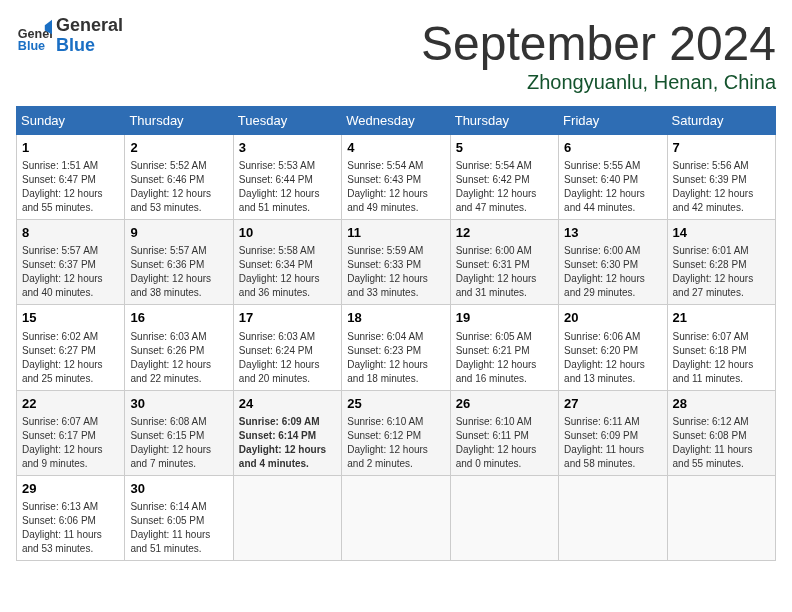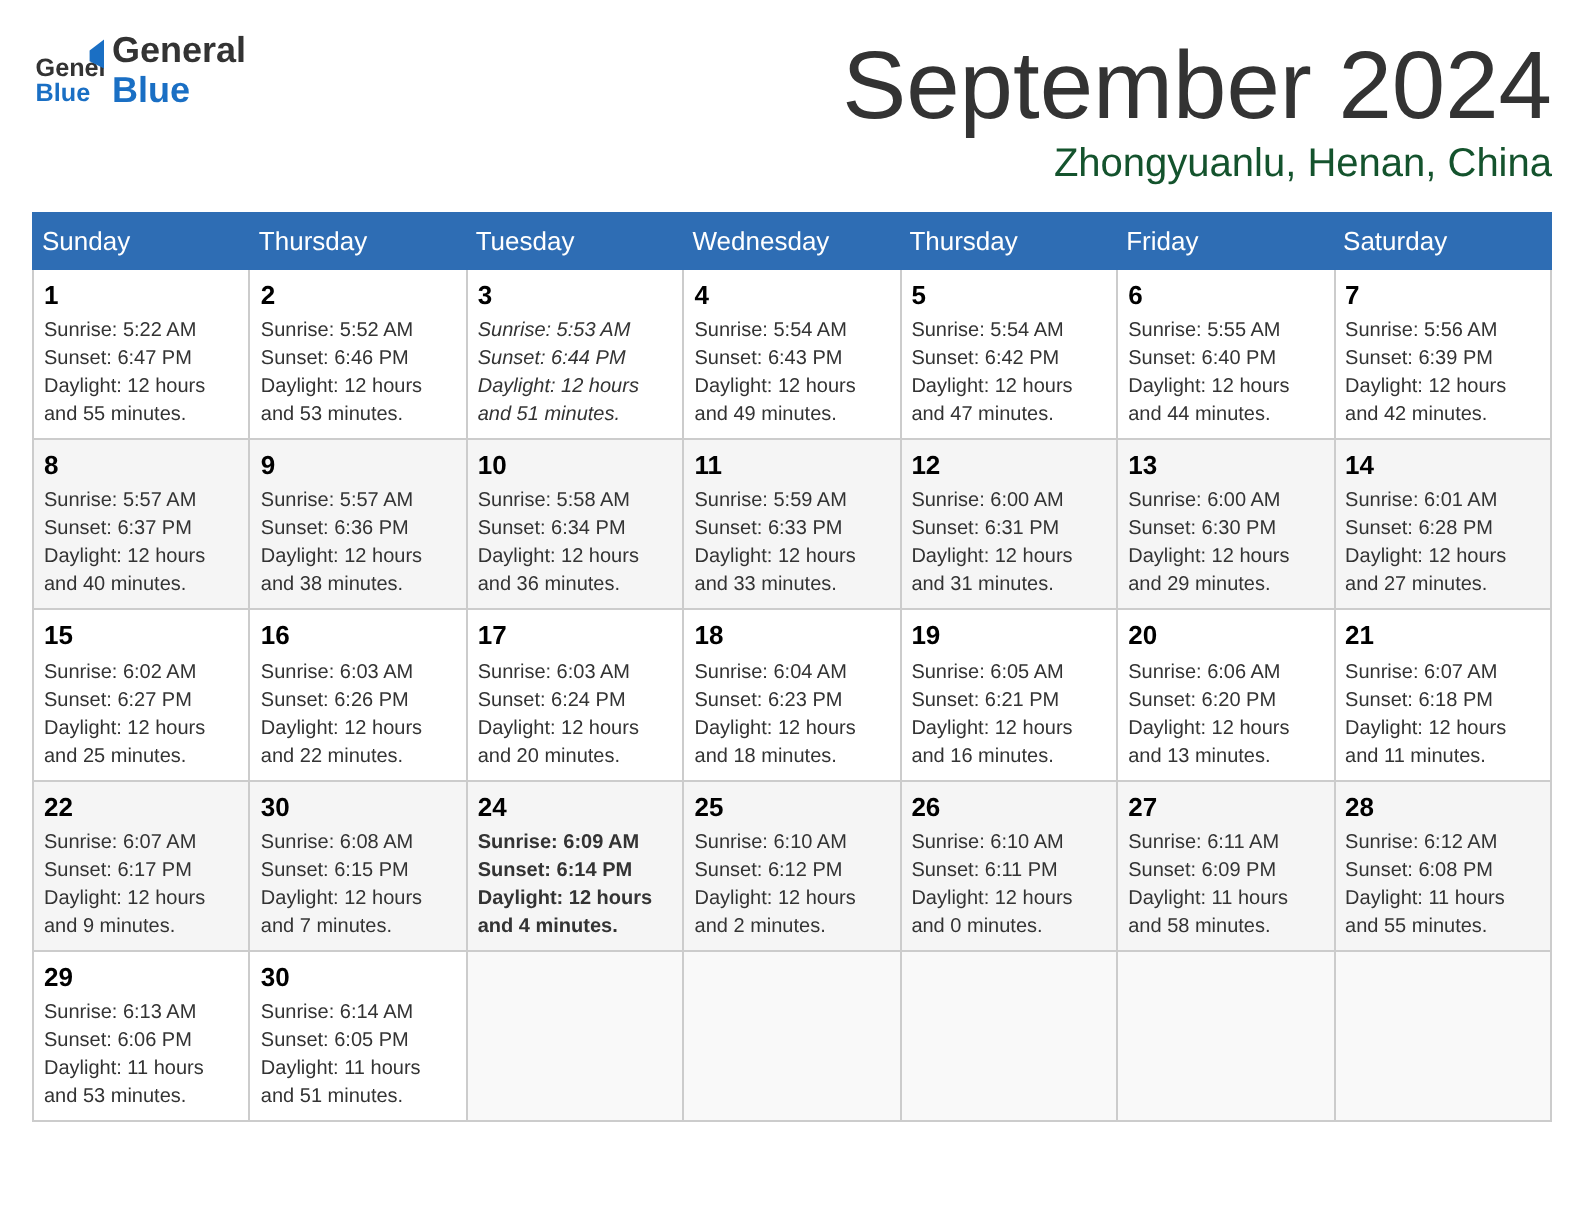--- a/index.html
+++ b/index.html
@@ -118,35 +118,35 @@
         <th>Wednesday</th>
         <th>Thursday</th>
         <th>Friday</th>
         <th>Saturday</th>
       </tr>
   </thead>
   <tbody id="calendar-body">
       <tr>
         <td>
           <span class="day-num">1</span>
-          <div class="day-info" style="white-space: pre-line;">Sunrise: 5:22 AM
+          <div class="day-info" style="white-space: pre-line;">Sunrise: 1:51 AM
 Sunset: 6:47 PM
 Daylight: 12 hours
 and 55 minutes.</div>
         </td>
         <td>
           <span class="day-num">2</span>
           <div class="day-info" style="white-space: pre-line;">Sunrise: 5:52 AM
 Sunset: 6:46 PM
 Daylight: 12 hours
 and 53 minutes.</div>
         </td>
         <td>
           <span class="day-num">3</span>
-          <div class="day-info" style="white-space: pre-line; font-style: italic;">Sunrise: 5:53 AM
+          <div class="day-info" style="white-space: pre-line;">Sunrise: 5:53 AM
 Sunset: 6:44 PM
 Daylight: 12 hours
 and 51 minutes.</div>
         </td>
         <td>
           <span class="day-num">4</span>
           <div class="day-info" style="white-space: pre-line;">Sunrise: 5:54 AM
 Sunset: 6:43 PM
 Daylight: 12 hours
 and 49 minutes.</div>

